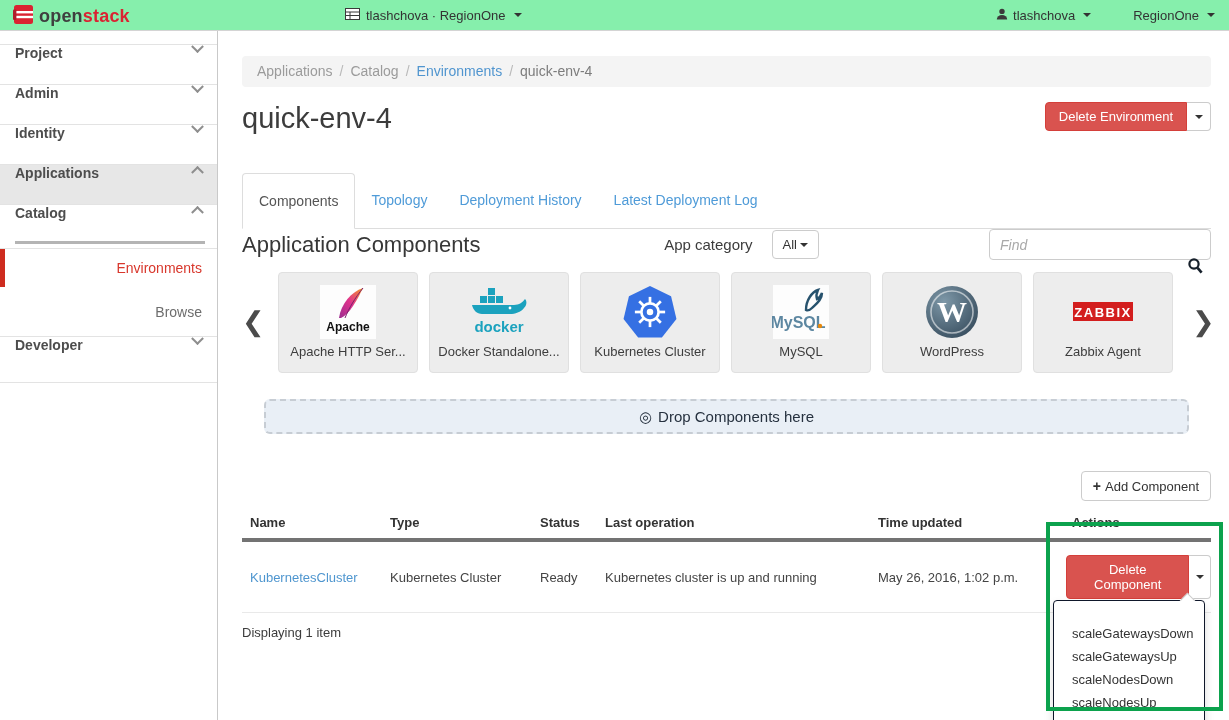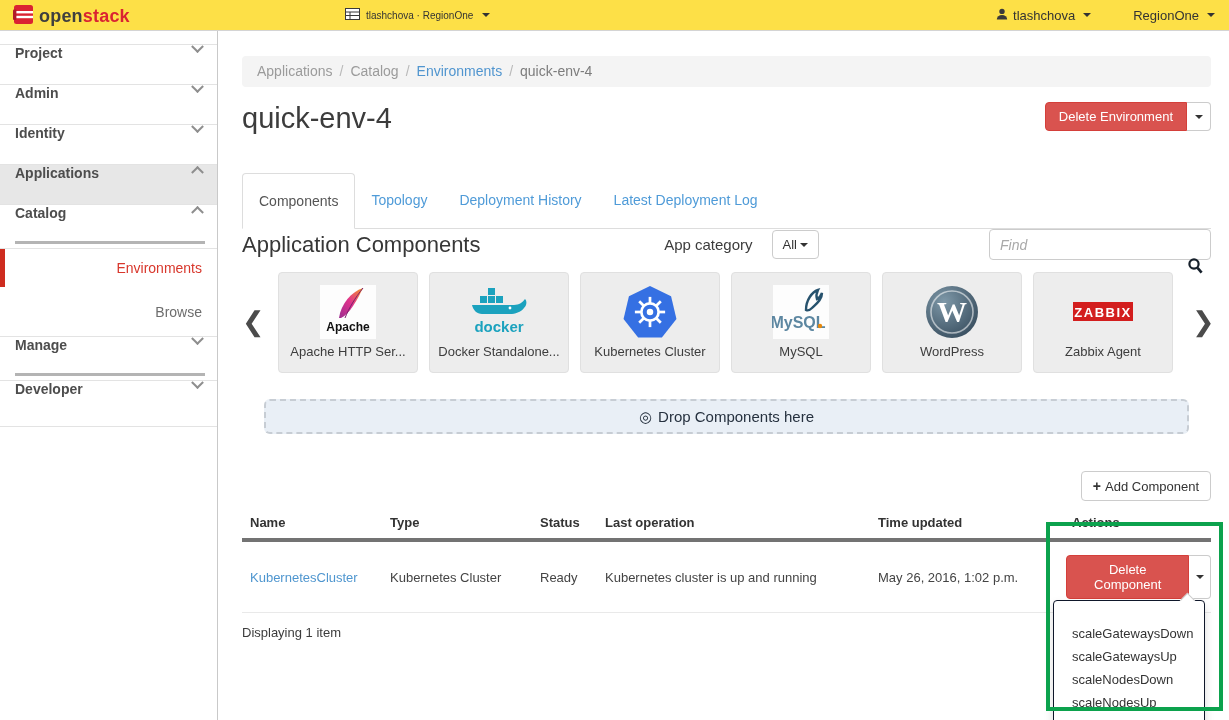--- a/index.html
+++ b/index.html
@@ -1,27 +1,27 @@
 <!DOCTYPE html>
 <html><head>
 <meta charset="utf-8">
 <style>
   * { margin:0; padding:0; box-sizing:border-box; }
   body { background:#888; }
   .screen { position:relative; width:1229px; height:720px; background:#fff; overflow:hidden;
             font-family:"Liberation Sans", sans-serif; color:#333; }
 
   
-  .topbar { position:absolute; top:0; left:0; width:100%; height:31px; background:#fde047;
+  .topbar { position:absolute; top:0; left:0; width:100%; height:31px; background:#86efac;
             border-bottom:1px solid #d4d4d4; }
   .brand { position:absolute; left:13px; top:4px; display:flex; align-items:center; gap:5px; }
   .brand-text { font-size:18px; font-weight:bold; color:#3f3f3f; letter-spacing:.2px; }
   .brand-text .stack { color:#da2332; }
   .ctx-switcher { position:absolute; left:345px; top:0; height:30px; display:flex; align-items:center;
-                  gap:6px; font-size:10px; color:#333; cursor:pointer; }
+                  gap:6px; font-size:13px; color:#333; cursor:pointer; }
   .topbar-right { position:absolute; right:14px; top:0; height:30px; display:flex; align-items:center; gap:42px; }
   .top-menu { display:flex; align-items:center; gap:5px; font-size:13px; color:#333; cursor:pointer; }
   .caret { display:inline-block; width:0; height:0; border-left:4px solid transparent;
            border-right:4px solid transparent; border-top:4px solid #333; margin-left:3px; }
 
   
   .sidebar { position:absolute; top:31px; left:0; width:218px; height:689px; background:#fff;
              border-right:1px solid #c9c9c9; }
   .side-strip { height:14px; border-bottom:1px solid #e3e3e3; }
   .side-item { position:relative; display:flex; justify-content:space-between; 
@@ -193,25 +193,20 @@
       <span>Catalog</span>
       <span class="chev up"></span>
       <span class="underline"></span>
     </div>
     <div class="side-link active">
       <span class="active-bar"></span>
       <span>Environments</span>
     </div>
     <div class="side-link plain">
       <span>Browse</span>
-    </div>
-    <div class="side-item lv2">
-      <span>Manage</span>
-      <span class="chev down"></span>
-      <span class="underline"></span>
     </div>
     <div class="side-item lv1" style="height:46px;">
       <span>Developer</span>
       <span class="chev down"></span>
     </div>
   </aside>
 
   <main class="main">
 
     <nav class="breadcrumb">

